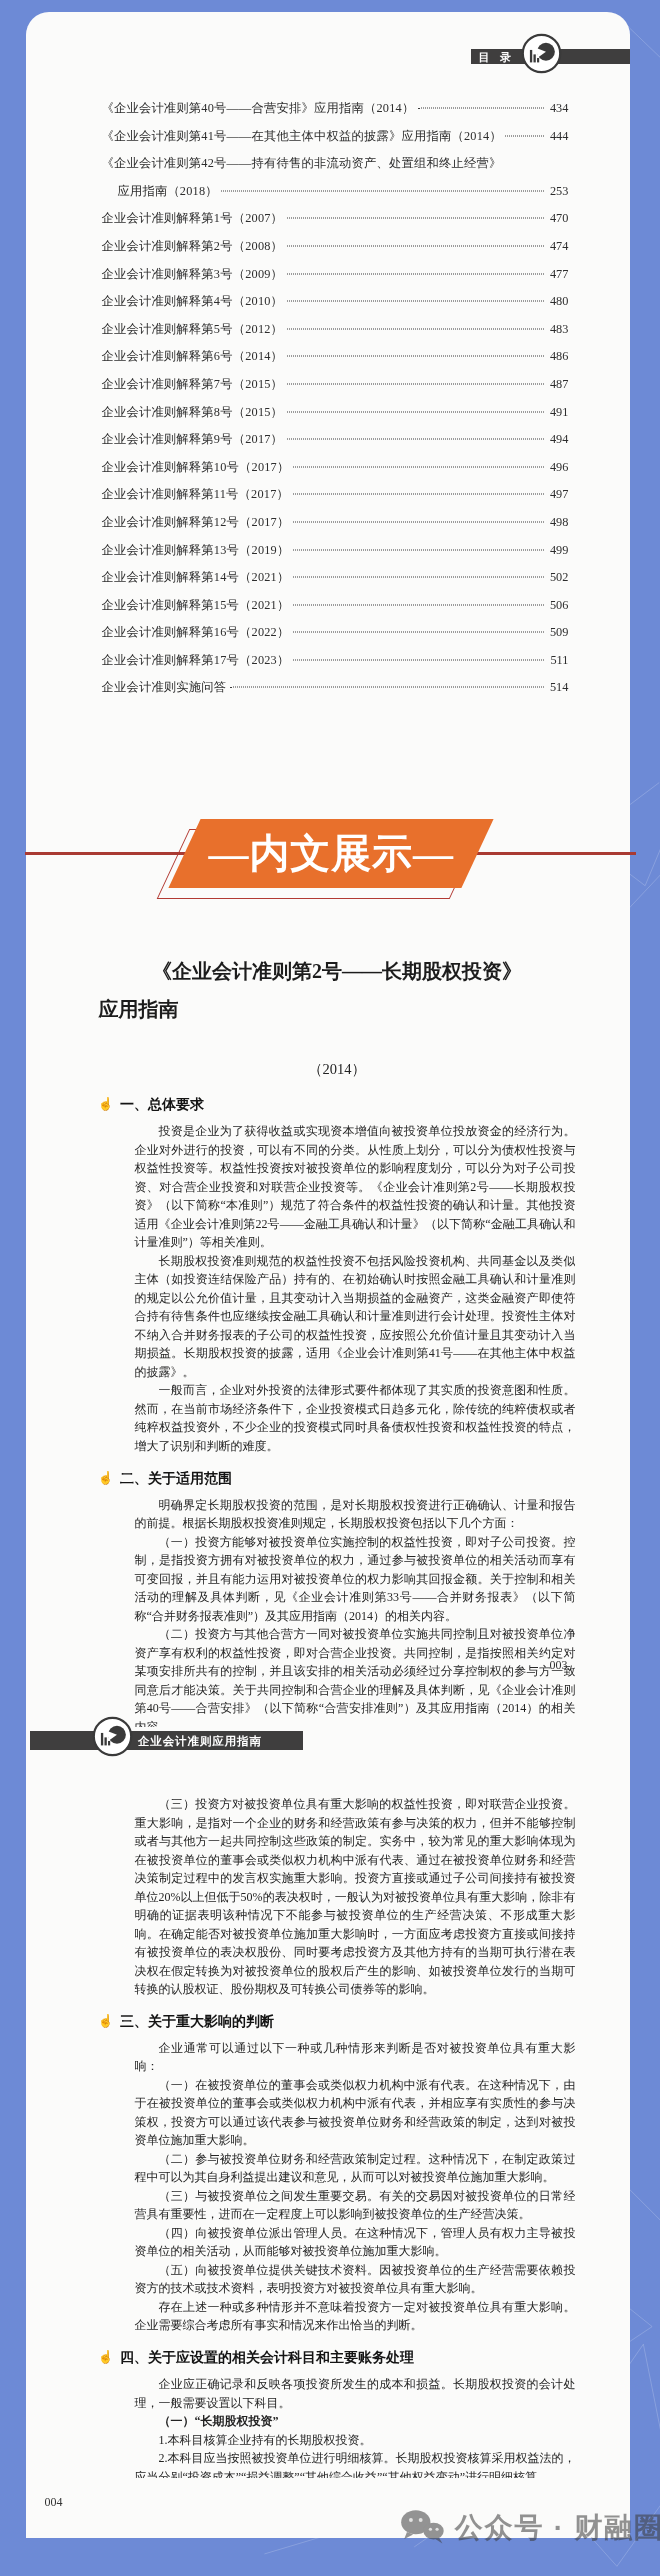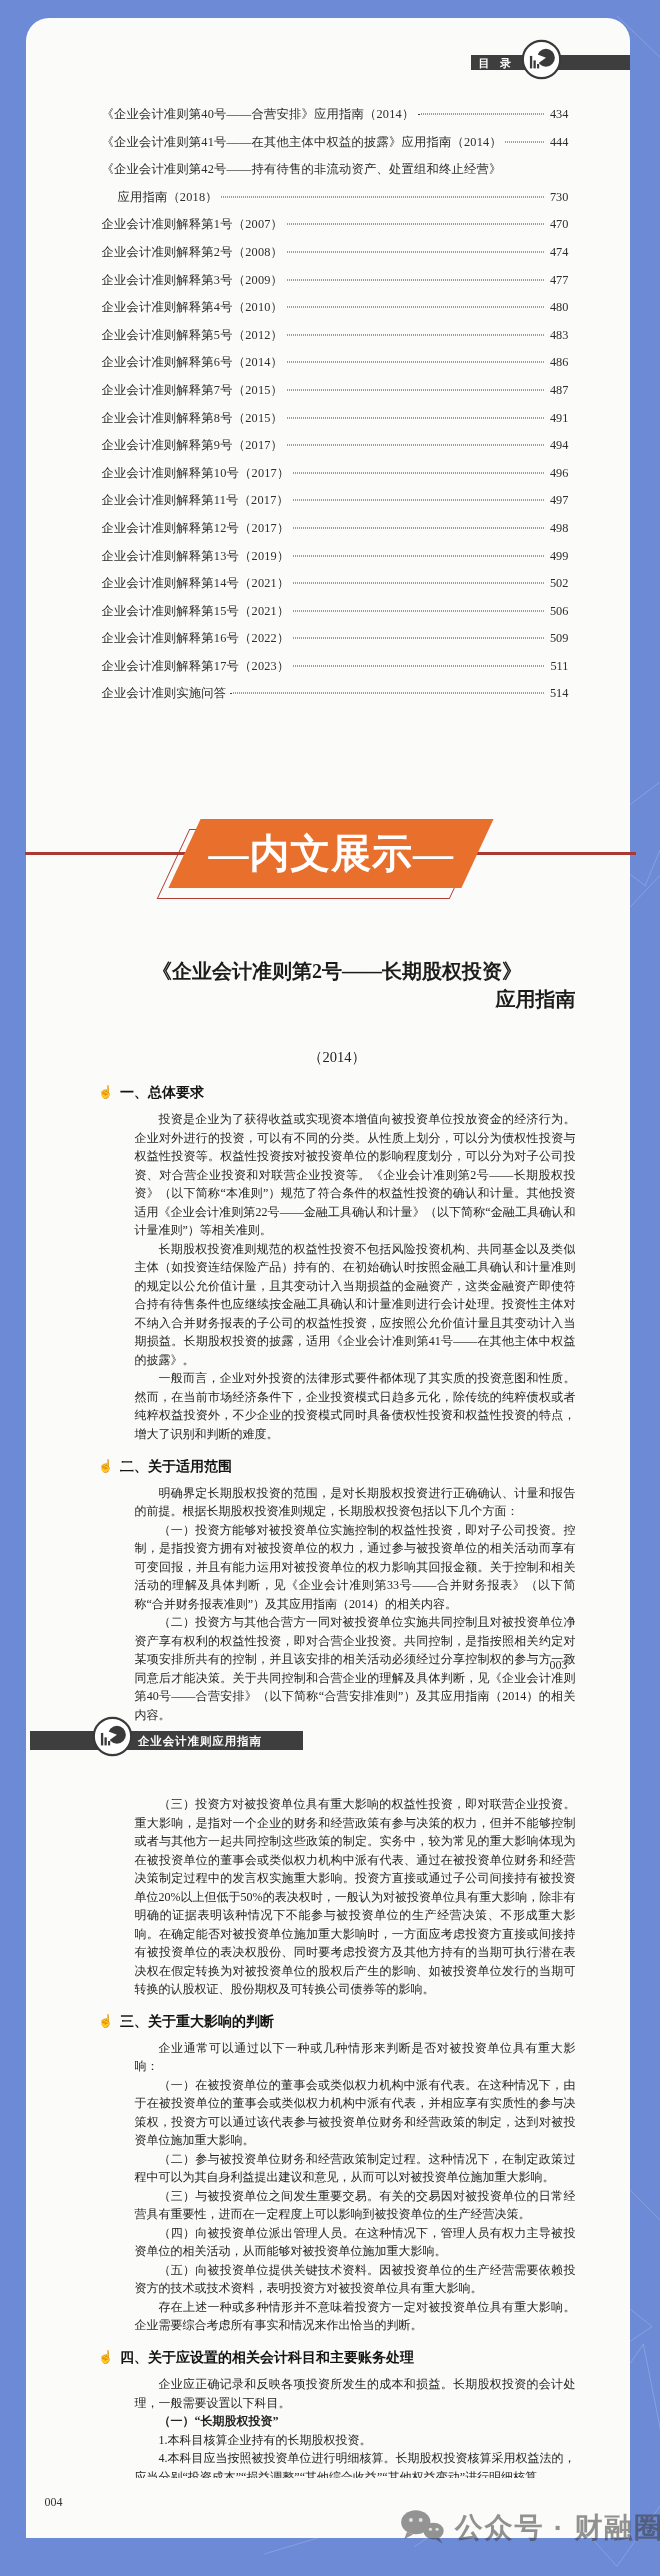--- a/index.html
+++ b/index.html
@@ -1,20 +1,20 @@
 <!DOCTYPE html>
 <html style="font-size:14px"><head>
 <meta charset="utf-8">
 <style>
   html,body{margin:0;padding:0;}
   body{width:661px;height:2576px;position:relative;overflow:hidden;
        background:#6d8ad6;font-family:"Liberation Serif","DejaVu Serif",serif;}
   #mesh{position:absolute;left:0;top:0;z-index:1;}
   .page{position:absolute;left:26.4px;width:604px;background:#fbfbfa;z-index:2;}
-  #toc-page{top:18px;height:970px;border-radius:23px;}
+  #toc-page{top:12px;height:970px;border-radius:23px;}
   #guide-page{top:909px;height:1629px;}
 
   
   .toc-band{position:absolute;top:37px;left:445px;right:0;height:15px;background:#3f3e3e;}
   .toc-band-label{position:absolute;left:7px;top:0.9px;color:#fff;
        font-family:"Liberation Sans",sans-serif;font-weight:bold;font-size:11px;letter-spacing:10.6px;}
   .badge{position:absolute;z-index:3;}
   .toc-badge{left:495px;top:21px;}
   
   #toc-list{position:absolute;top:88px;left:75px;right:62px;}
@@ -30,21 +30,21 @@
   .ribbon-outline{position:absolute;left:50%;top:62px;width:291px;height:68px;
        transform:translateX(calc(-50% - 11.5px)) skewX(-25deg);border:1.8px solid #b23a33;}
   .ribbon{position:absolute;left:50%;top:52px;width:293px;height:69px;background:#e8702c;
        transform:translateX(-50%) skewX(-25deg);display:flex;align-items:center;justify-content:center;}
   .ribbon-text{transform:skewX(25deg);color:#fff;font-weight:bold;font-size:40px;
        letter-spacing:0.9px;font-family:"Liberation Serif","DejaVu Serif",serif;white-space:nowrap;}
 
   
   .p3{position:absolute;top:0;left:72px;right:55px;height:818px;overflow:hidden;}
   .doc-title{margin:49px 0 0;text-align:center;font-size:20px;line-height:26.4px;font-weight:bold;color:#1c1c1c;}
-  .doc-title2{margin:2px 0 0;text-align:right;font-size:20px;line-height:26.4px;font-weight:bold;color:#1c1c1c;}
+  .doc-title2{margin:14px 0 0;text-align:left;font-size:20px;line-height:26.4px;font-weight:bold;color:#1c1c1c;font-family:Liberation Mono, monospace;}
   .doc-year{margin:35px 0 0;text-align:center;font-size:14.5px;line-height:18.5px;color:#222;}
   .blocks3{margin-top:16px;}
   .block{font-size:12px;line-height:18.5px;color:#242424;text-align:justify;margin-left:36px;}
   .block[data-kind="para"]{text-indent:2em;}
   .block[data-kind="subhead"]{text-indent:2em;font-weight:bold;}
   .block[data-kind="heading"]{display:flex;align-items:center;gap:6.2px;margin:12.3px 0 7px;
        font-family:"Liberation Sans",sans-serif;font-weight:bold;font-size:14px;line-height:21px;color:#141414;}
   .hand{display:none;}
   .block[data-kind="heading"] .hand{display:inline;font-size:12.3px;color:#222;}
   .pagenum{position:absolute;font-size:12px;color:#333;z-index:3;}
@@ -116,21 +116,21 @@
   </div>
 
   <div class="toc-row" data-row-kind="wrap">
     <span class="toc-label">《企业会计准则第42号——持有待售的非流动资产、处置组和终止经营》</span>
 
   </div>
 
   <div class="toc-row" data-row-kind="indent">
     <span class="toc-label">应用指南（2018）</span>
     <span class="toc-dots"></span>
-    <span class="toc-page-num">730</span>
+    <span class="toc-page-num">253</span>
   </div>
 
   <div class="toc-row">
     <span class="toc-label">企业会计准则解释第1号（2007）</span>
     <span class="toc-dots"></span>
     <span class="toc-page-num">470</span>
   </div>
 
   <div class="toc-row">
     <span class="toc-label">企业会计准则解释第2号（2008）</span>
@@ -316,21 +316,21 @@
         <span class="hand">☝</span>
         <span class="btxt">四、关于应设置的相关会计科目和主要账务处理</span>
       </div>
 
   <div class="block" data-kind="para"><span class="btxt">企业应正确记录和反映各项投资所发生的成本和损益。长期股权投资的会计处理，一般需要设置以下科目。</span></div>
 
   <div class="block" data-kind="subhead"><span class="btxt">（一）“长期股权投资”</span></div>
 
   <div class="block" data-kind="para"><span class="btxt">1.本科目核算企业持有的长期股权投资。</span></div>
 
-  <div class="block" data-kind="para"><span class="btxt">4.本科目应当按照被投资单位进行明细核算。长期股权投资核算采用权益法的，应当分别“投资成本”“损益调整”“其他综合收益”“其他权益变动”进行明细核算。</span></div>
+  <div class="block" data-kind="para"><span class="btxt">2.本科目应当按照被投资单位进行明细核算。长期股权投资核算采用权益法的，应当分别“投资成本”“损益调整”“其他综合收益”“其他权益变动”进行明细核算。</span></div>
 
   <div class="block" data-kind="para"><span class="btxt">3.长期股权投资的主要账务处理。</span></div>
 
   <div class="block" data-kind="para"><span class="btxt">第一、企业合并形成的长期股权投资。同一控制下企业合并形成的长期股权投资，合并方以支付现金、转让非现金资产或承担债务方式作为合并对价的，应在合并日按取得被合并方所有者权益在最终控制方合并财务报表中的账面价值的份额，借记本科目（投资成本）、按支付的合并对价的账面价值，贷记或借记有关资产、负债科目，按其差额，贷记“资本公积——资本溢价或股本溢价”科目；如为借方差额，借记“资本公积——资本</span></div>
 </div>
 
   <div class="pagenum pn4">004</div>
 </section>
 
 <div id="watermark">

